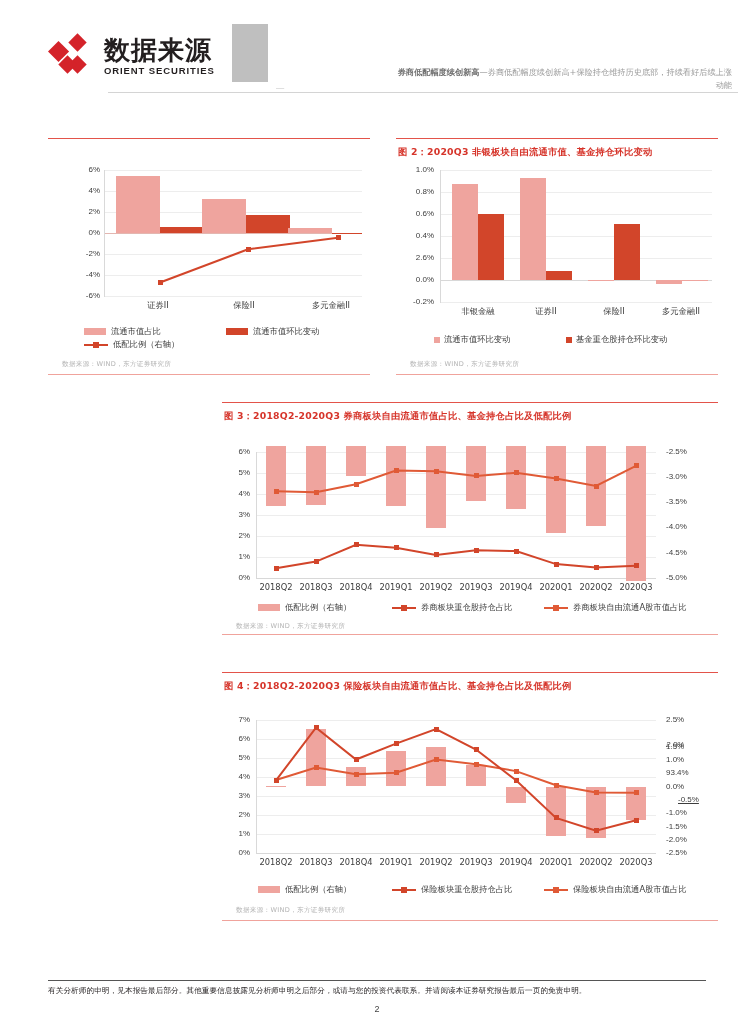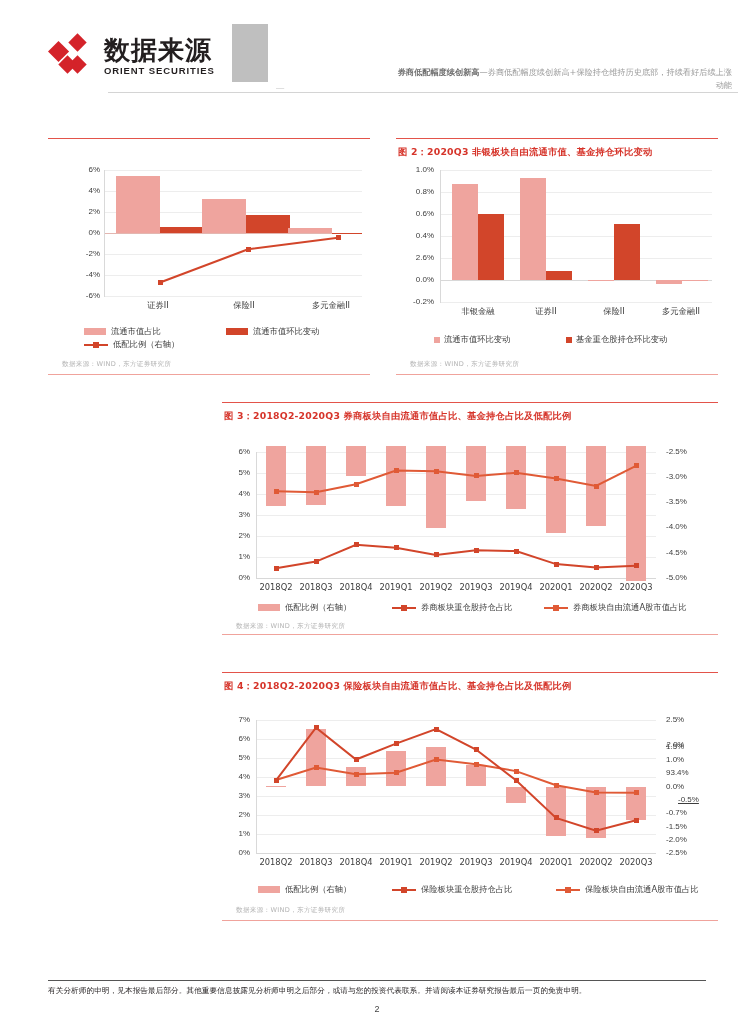--- a/index.html
+++ b/index.html
@@ -339,21 +339,21 @@
       <div class="ytick" style="left:0px;top:127px;width:28px;">1%</div>
       <div class="ytick" style="left:0px;top:146px;width:28px;">0%</div>
 
       <div class="ytick r" style="left:444px;top:13px; width:40px;">2.5%</div>
       <div class="ytick r" style="left:444px;top:38px; width:40px;font-style:italic;">2.0%</div>
       <div class="ytick r" style="left:444px;top:40px; width:40px;">1.5%</div>
       <div class="ytick r" style="left:444px;top:53px; width:40px;">1.0%</div>
       <div class="ytick r" style="left:444px;top:66px; width:40px;">93.4%</div>
       <div class="ytick r" style="left:444px;top:80px; width:40px;">0.0%</div>
       <div class="ytick r" style="left:456px;top:93px; width:40px;text-decoration:underline;">-0.5%</div>
-      <div class="ytick r" style="left:444px;top:106px;width:40px;">-0.7%</div>
+      <div class="ytick r" style="left:444px;top:106px;width:40px;">-1.0%</div>
       <div class="ytick r" style="left:444px;top:120px;width:40px;">-1.5%</div>
       <div class="ytick r" style="left:444px;top:133px;width:40px;">-2.0%</div>
       <div class="ytick r" style="left:444px;top:146px;width:40px;">-2.5%</div>
 
       <div class="bar light" style="left:44px; top:83.5px;width:20px;height:1.5px;"></div>
       <div class="bar light" style="left:84px; top:27.3px;width:20px;height:57.2px;"></div>
       <div class="bar light" style="left:124px;top:65.3px;width:20px;height:19.2px;"></div>
       <div class="bar light" style="left:164px;top:48.6px;width:20px;height:35.9px;"></div>
       <div class="bar light" style="left:204px;top:44.6px;width:20px;height:39.9px;"></div>
       <div class="bar light" style="left:244px;top:62.7px;width:20px;height:21.8px;"></div>
@@ -404,21 +404,21 @@
       <span class="sw-bar" style="background:#EFA49E;"></span>
       <span>低配比例（右轴）</span>
     </div>
     <div class="legend" style="left:170px;top:212px;">
       <span class="sw-line">
           <i></i>
           <b></b>
         </span>
       <span>保险板块重仓股持仓占比</span>
     </div>
-    <div class="legend" style="left:334px;top:212px;">
+    <div class="legend" style="left:322px;top:212px;">
       <span class="sw-line">
           <i style="background:#E05A36"></i>
           <b style="background:#E05A36"></b>
         </span>
       <span>保险板块自由流通A股市值占比</span>
     </div>
 
     <div class="fig-src" style="position:absolute;left:14px;top:234px;">数据来源：WIND，东方证券研究所</div>
     <div class="fig-bot-rule" style="position:absolute;left:0;top:248px;"></div>
   </div>

